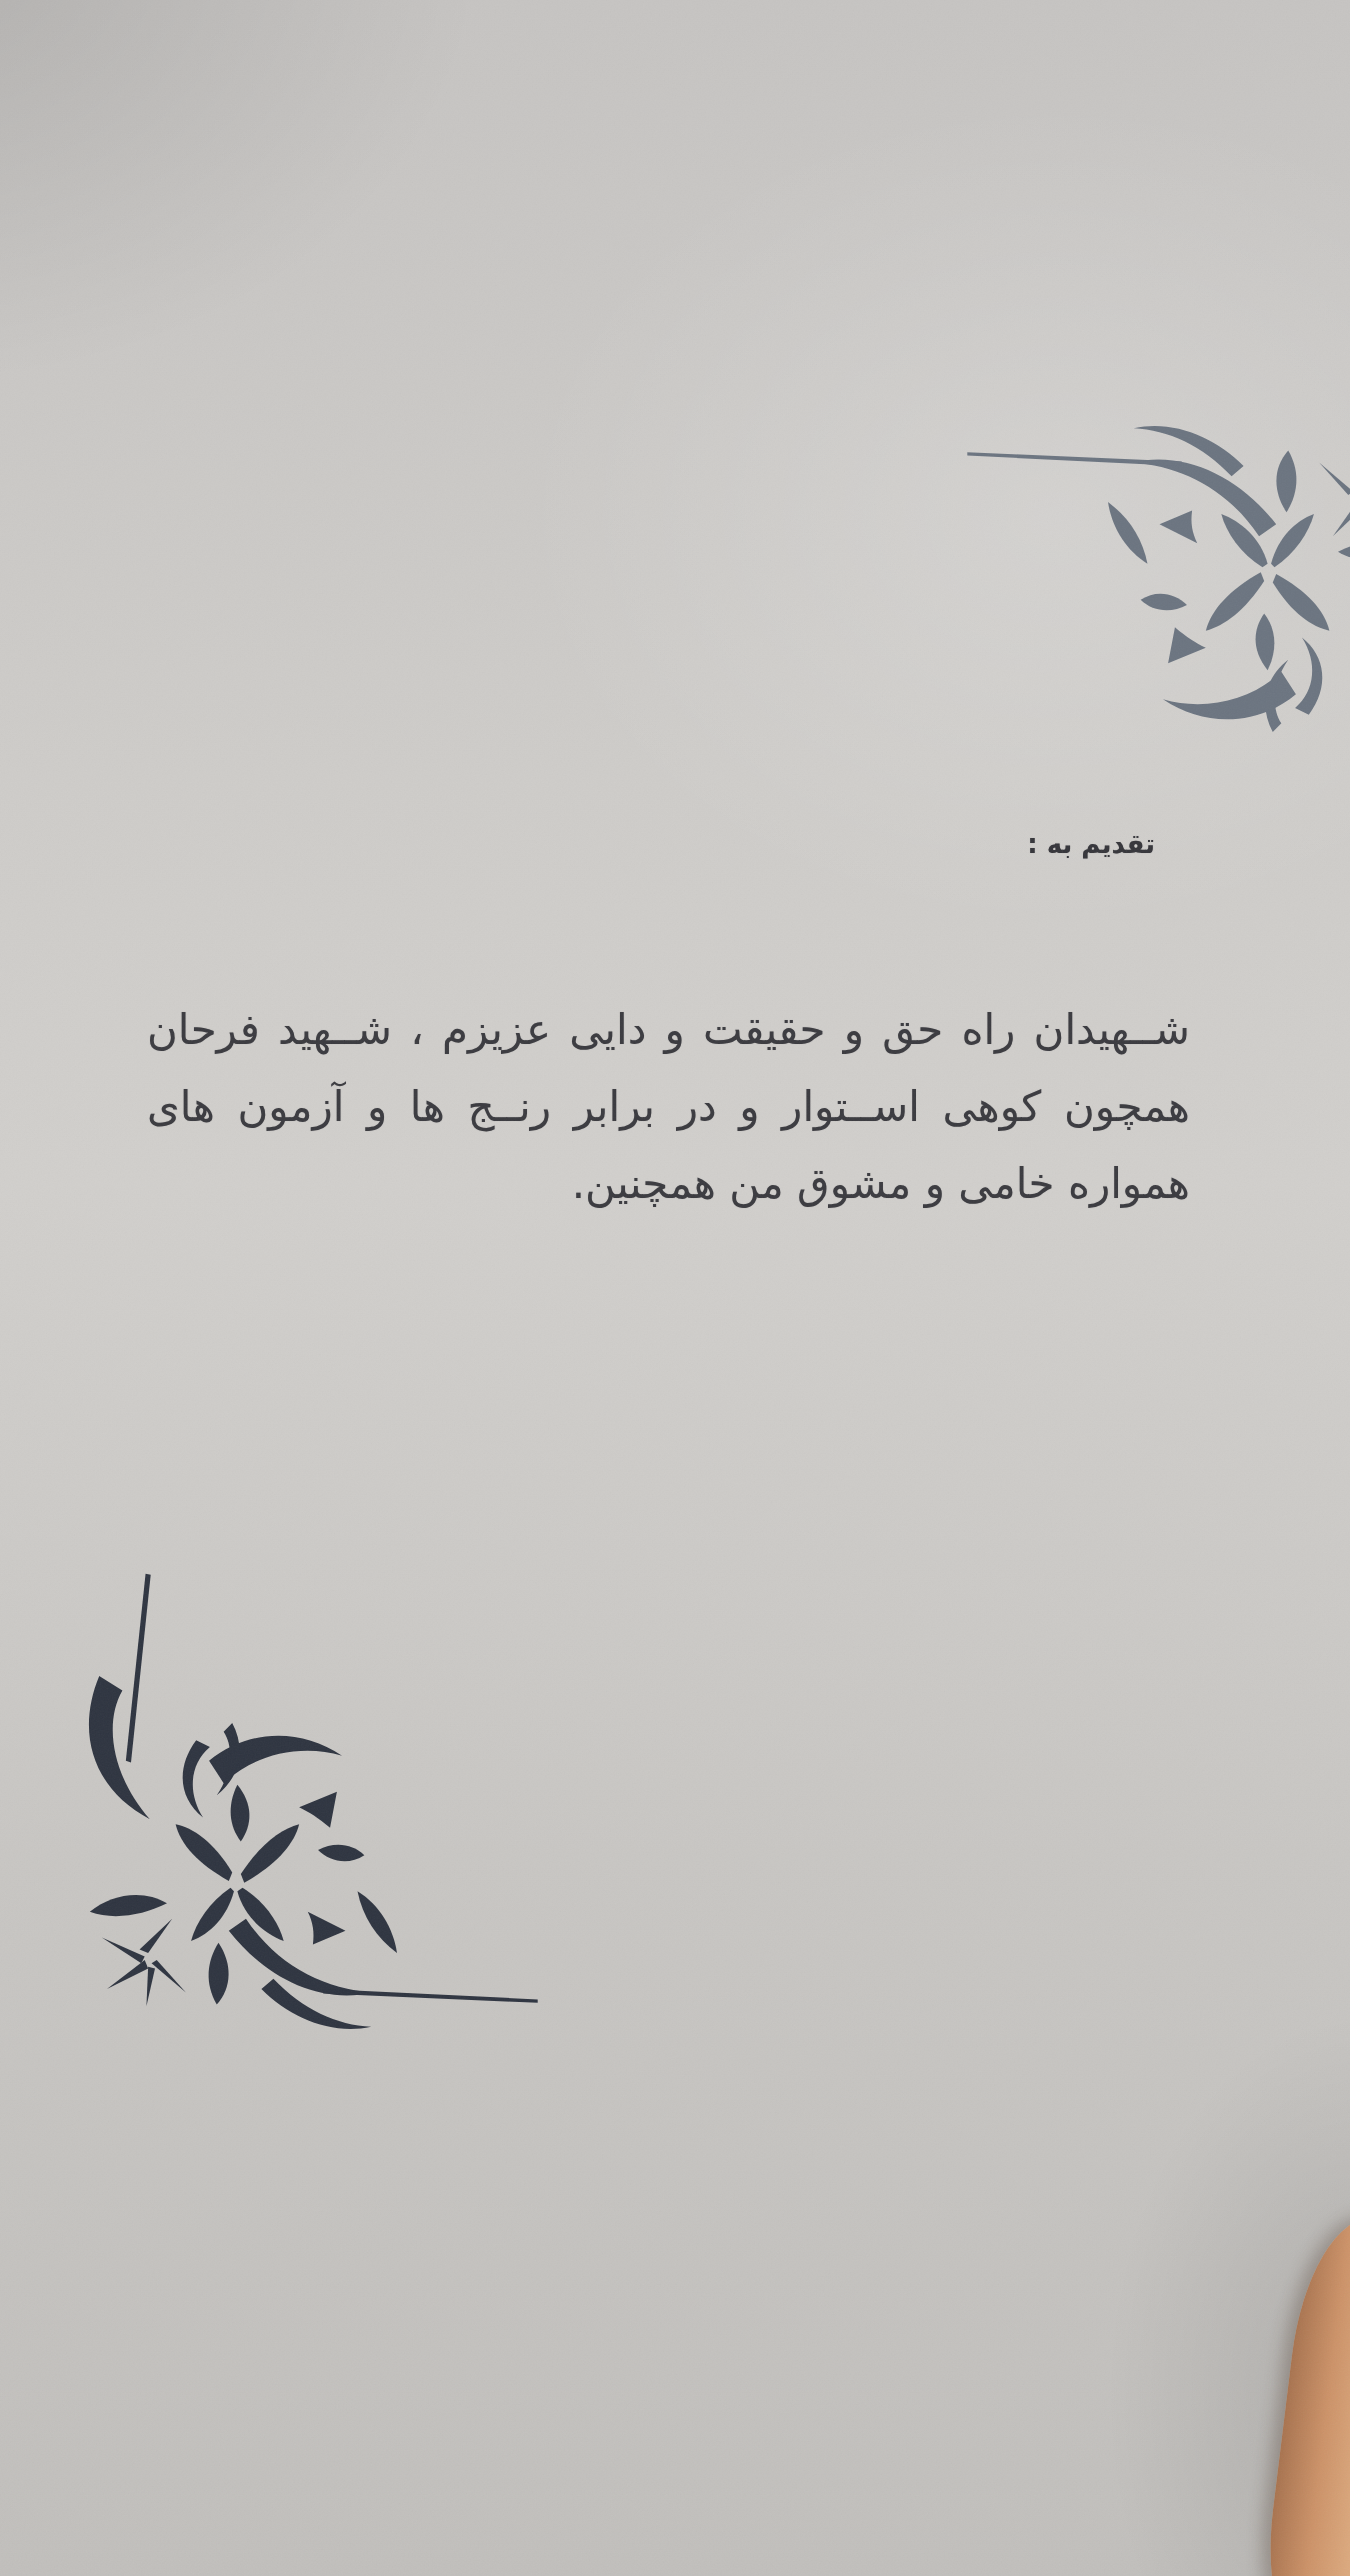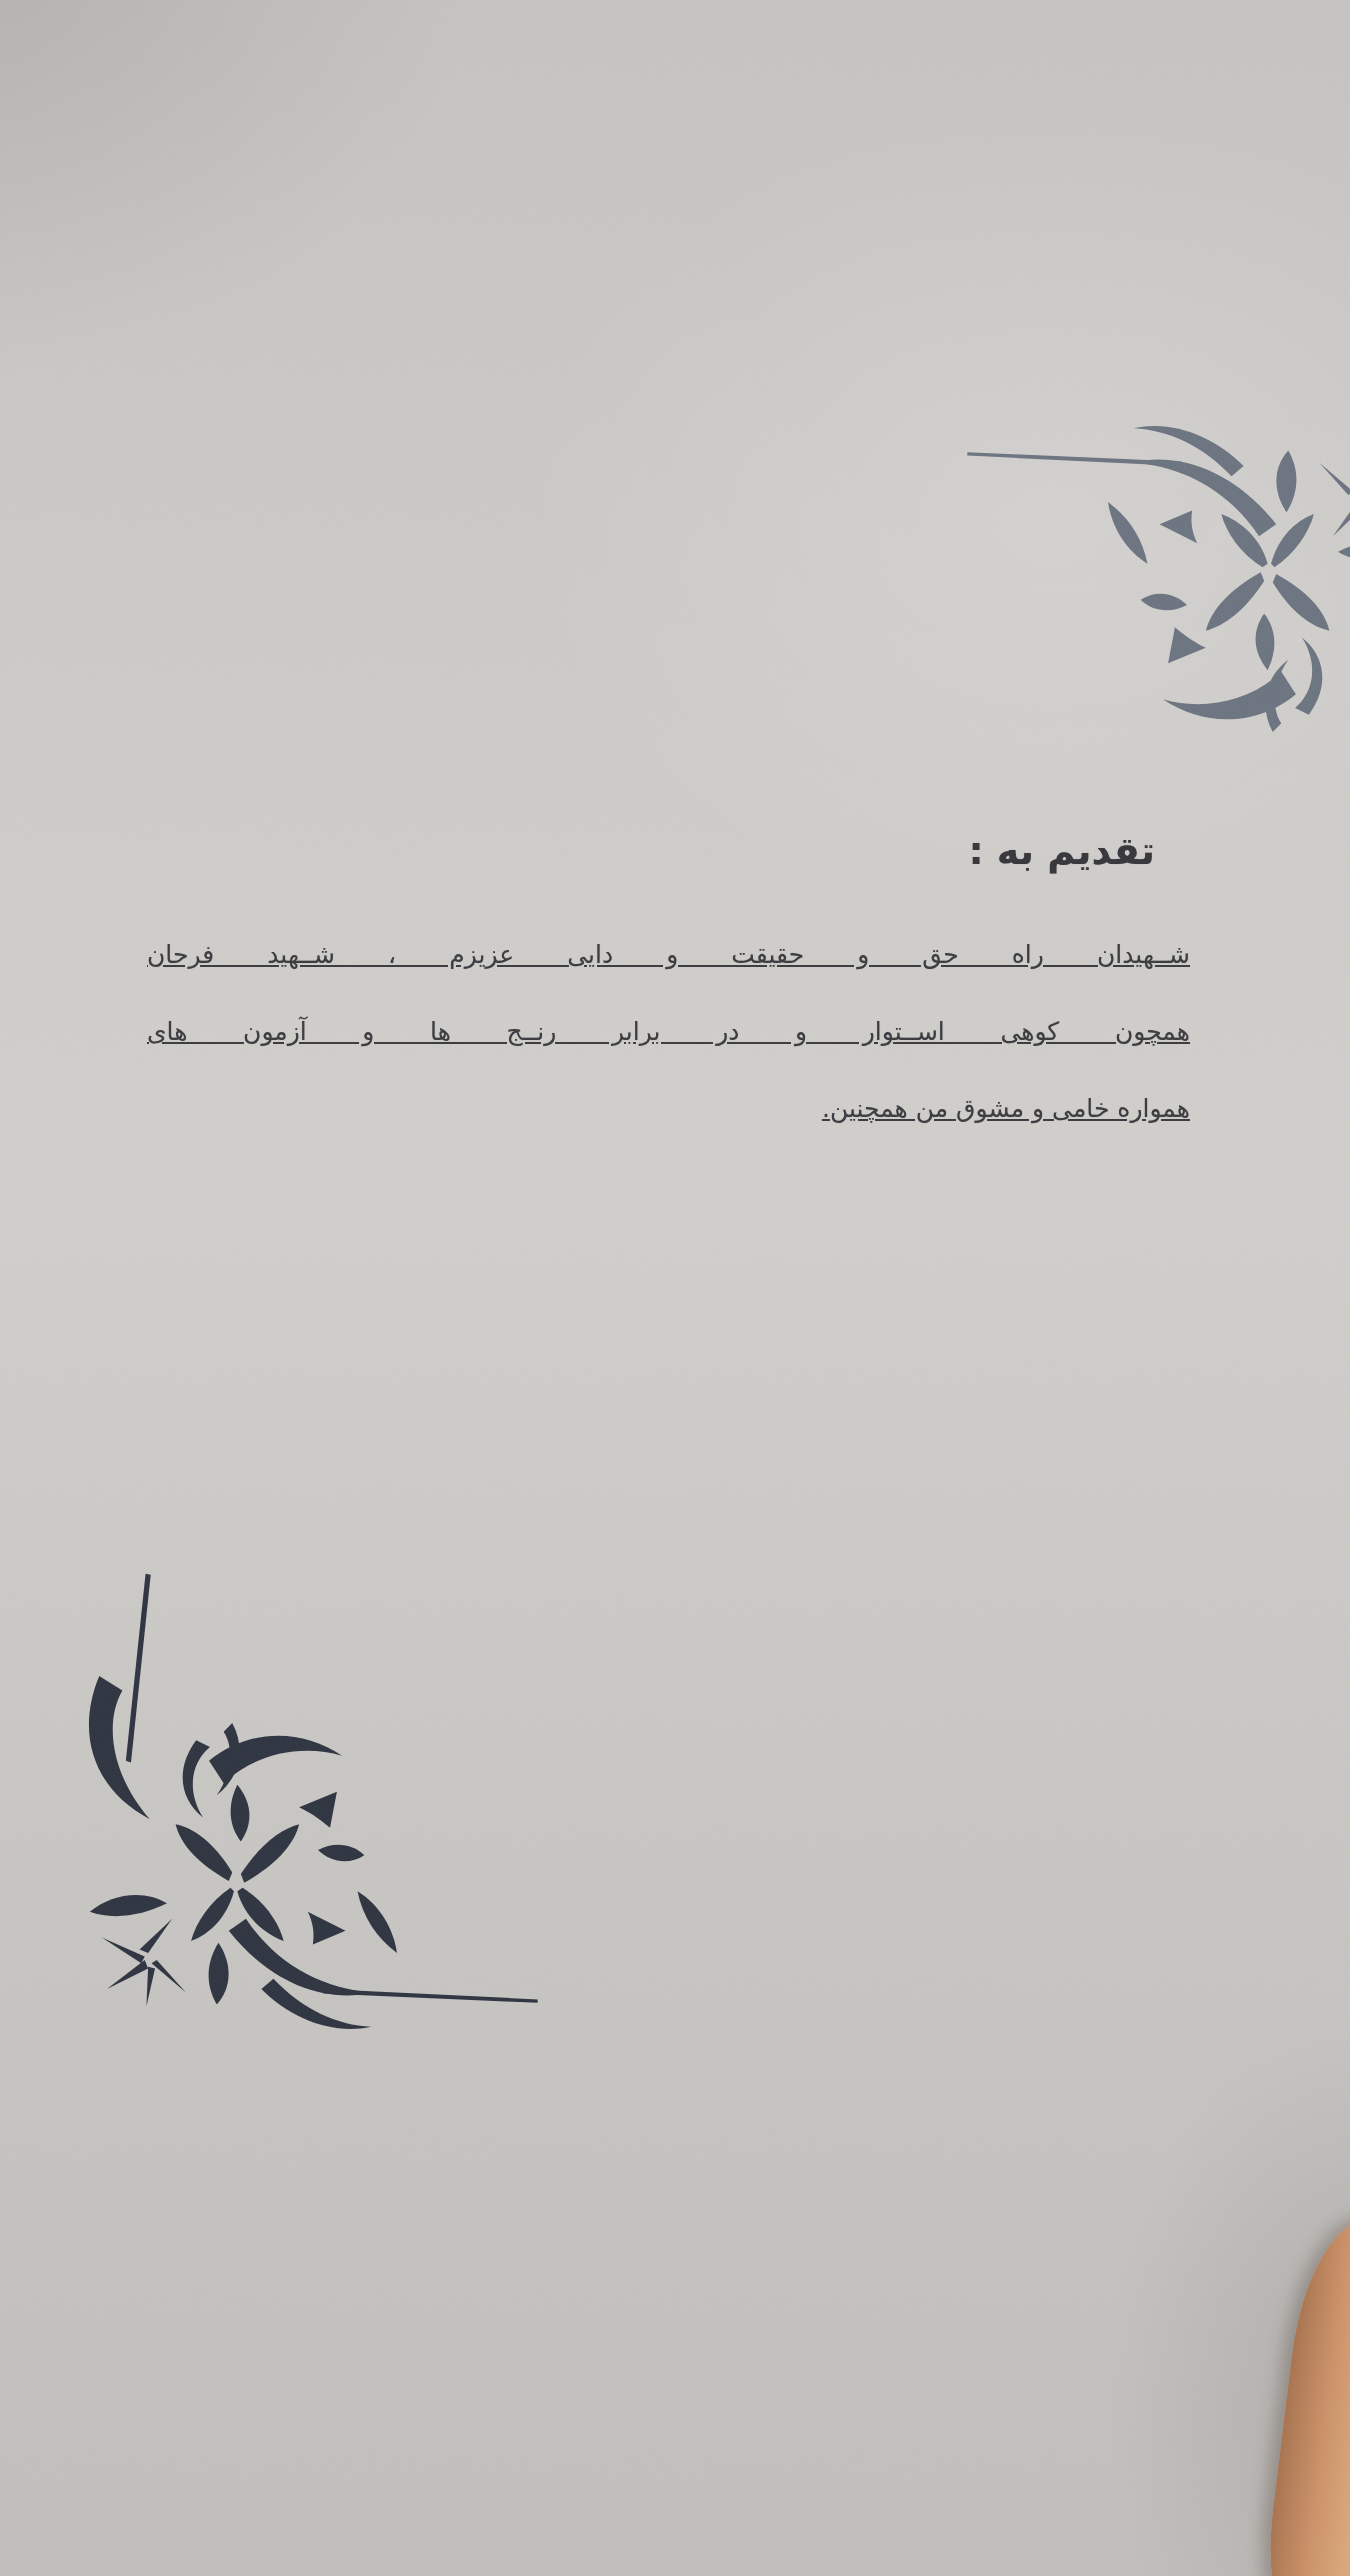--- a/index.html
+++ b/index.html
@@ -14,27 +14,27 @@
       radial-gradient(773px 601px at 78% 20%, rgba(255,255,255,0.16), rgba(255,255,255,0) 70%),
       radial-gradient(945px 730px at -6% -2%, rgba(0,0,0,0.10), rgba(0,0,0,0) 60%),
       radial-gradient(361px 532px at 101% 93%, rgba(0,0,0,0.10), rgba(0,0,0,0) 72%),
       linear-gradient(to bottom,#c6c4c2 0%,#ceccc9 30%,#d1cfcc 46%,#c8c6c3 72%,#c1bfbc 100%);
   }
   .orn{position:absolute;width:532px;height:524px;pointer-events:none;filter:blur(0.3px);}
   .orn-tr{left:957px;top:421px;transform:rotate(180deg);}
   .orn-bl{left:15.5px;top:1510px;}
   .heading{
     position:absolute;top:829px;right:196px;margin:0;
-    direction:rtl;font-size:38px;font-weight:bold;color:#35353a;
+    direction:rtl;font-size:26px;font-weight:bold;color:#35353a;
     letter-spacing:0;filter:blur(0.3px);text-shadow:0 0 0.9px rgba(53,53,58,0.35);
   }
   .para{
-    position:absolute;top:916px;right:161px;width:1043px;
-    direction:rtl;color:#3a3a3f;font-size:25px;line-height:77px;
-    filter:blur(0.3px);text-shadow:0 0 0.9px rgba(58,58,63,0.3);text-decoration:underline;
+    position:absolute;top:991px;right:161px;width:1043px;
+    direction:rtl;color:#3a3a3f;font-size:42px;line-height:77px;
+    filter:blur(0.3px);text-shadow:0 0 0.9px rgba(58,58,63,0.3);
   }
   .tline{text-align:justify;text-align-last:justify;height:77px;}
   .tline.last{text-align:right;text-align-last:right;}
   .finger{
     position:absolute;top:2217px;right:-60px;width:129px;height:447px;
     background:linear-gradient(to left,#e7bb90 0%,#dba87d 38%,#cc9268 68%,#a8734f 100%);
     border-radius:64px 0 0 64px / 146px 0 0 146px;
     transform:rotate(7deg);
     box-shadow:-8.6px 0 15.5px rgba(60,40,25,0.28);
   }

